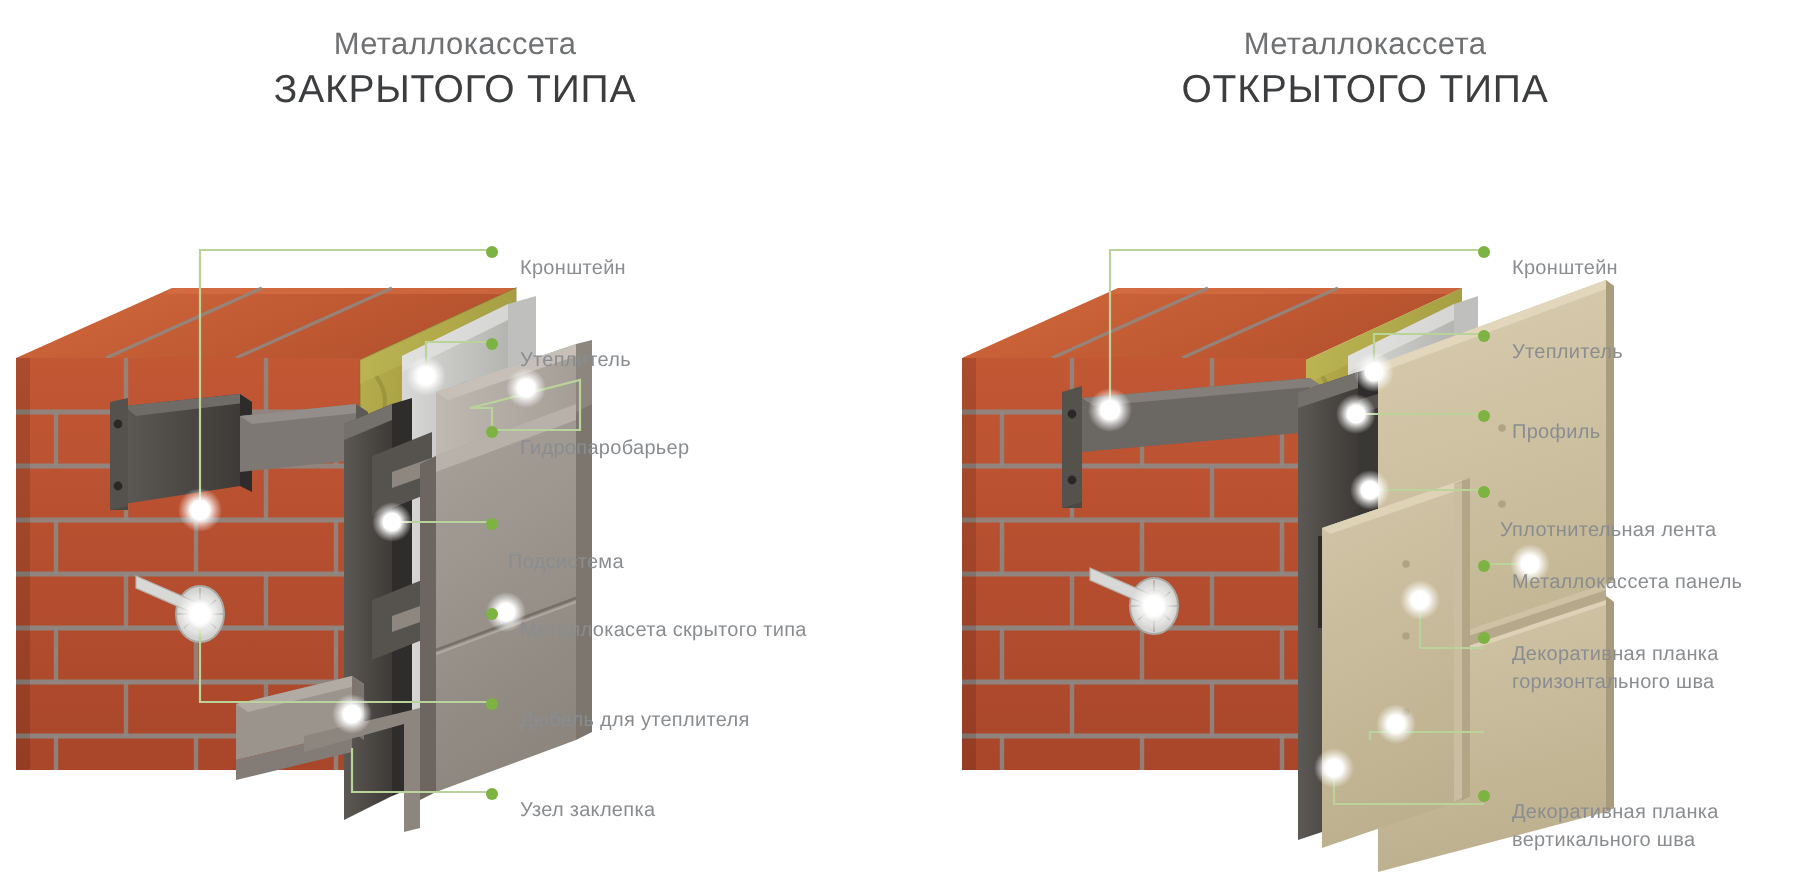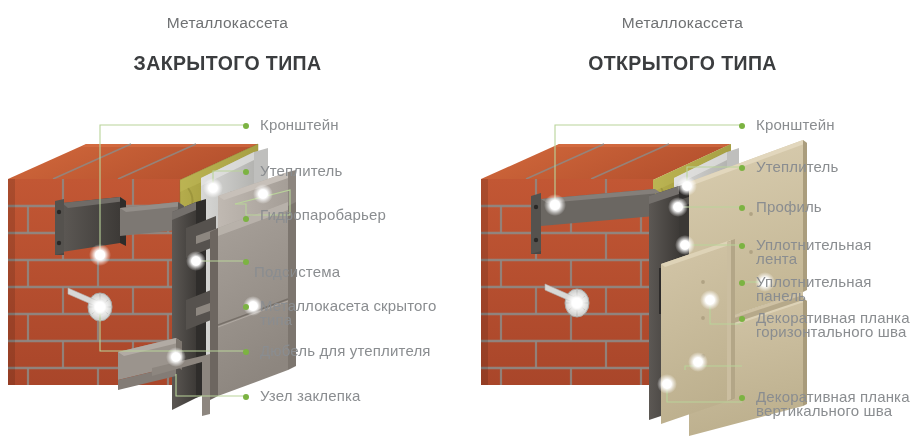--- a/index.html
+++ b/index.html
@@ -42,48 +42,49 @@
   .title-light {
     display: block;
     font-size: 15.5px;
     font-weight: 400;
     color: #6f7173;
     letter-spacing: .2px;
   }
   .title-bold {
     display: block;
     font-size: 19.5px;
-    font-weight: 700;
+    font-weight: 400;
     color: #3b3d3f;
     letter-spacing: .4px;
-    margin-top: 20px;
+    margin-top: 2px;
   }
 
   
   .callouts { position: absolute; top: 0; left: 0; width: 455px; height: 444px; }
   .callout {
     position: absolute;
     display: flex;
     align-items: flex-start;
     white-space: nowrap;
   }
   .callout .dot {
     width: 6px; height: 6px;
     border-radius: 50%;
     background: #7cb342;
     flex: 0 0 auto;
     margin-top: 5px;
   }
   .callout .txt {
-    font-size: 15px;
+    font-size: 10px;
     color: #8a8d90;
     line-height: 14px;
     margin-left: 11px;
     letter-spacing: .15px;
     white-space: pre-line;
+    margin-top: 10px;
   }
 
   
   .art { position: absolute; top: 0; left: 0; }
   svg { display: block; }
 </style>
 </head>
 <body>
 
 <div class="page">
@@ -334,21 +335,21 @@
 
     <div class="callouts">
       <div class="callout" style="left:243px; top:118px;">
         <span class="dot"></span>
         <span class="txt">Кронштейн</span>
       </div>
       <div class="callout" style="left:243px; top:164px;">
         <span class="dot"></span>
         <span class="txt">Утеплитель</span>
       </div>
-      <div class="callout" style="left:243px; top:208px;align-items:flex-end;">
+      <div class="callout" style="left:243px; top:208px;">
         <span class="dot"></span>
         <span class="txt">Гидропаробарьер</span>
       </div>
       <div class="callout" style="left:243px; top:254px;flex-direction:column;">
         <span class="dot"></span>
         <span class="txt">Подсистема</span>
       </div>
       <div class="callout" style="left:243px; top:344px;">
         <span class="dot"></span>
         <span class="txt">Дюбель для утеплителя</span>
@@ -611,27 +612,27 @@
         <span class="txt">Кронштейн</span>
       </div>
       <div class="callout" style="left:284px; top:160px;">
         <span class="dot"></span>
         <span class="txt">Утеплитель</span>
       </div>
       <div class="callout" style="left:284px; top:200px;">
         <span class="dot"></span>
         <span class="txt">Профиль</span>
       </div>
-      <div class="callout" style="left:284px; top:238px;">
+      <div class="callout" style="left:284px; top:238px;flex-direction:column;">
         <span class="dot"></span>
         <span class="txt">Уплотнительная лента</span>
       </div>
       <div class="callout" style="left:284px; top:275px;">
         <span class="dot"></span>
-        <span class="txt">Уплотнительная панель</span>
+        <span class="txt">Металлокассета панель</span>
       </div>
       <div class="callout" style="left:284px; top:311px;">
         <span class="dot"></span>
         <span class="txt">Декоративная планка
 горизонтального шва</span>
       </div>
       <div class="callout" style="left:284px; top:390px;">
         <span class="dot"></span>
         <span class="txt">Декоративная планка
 вертикального шва</span>

